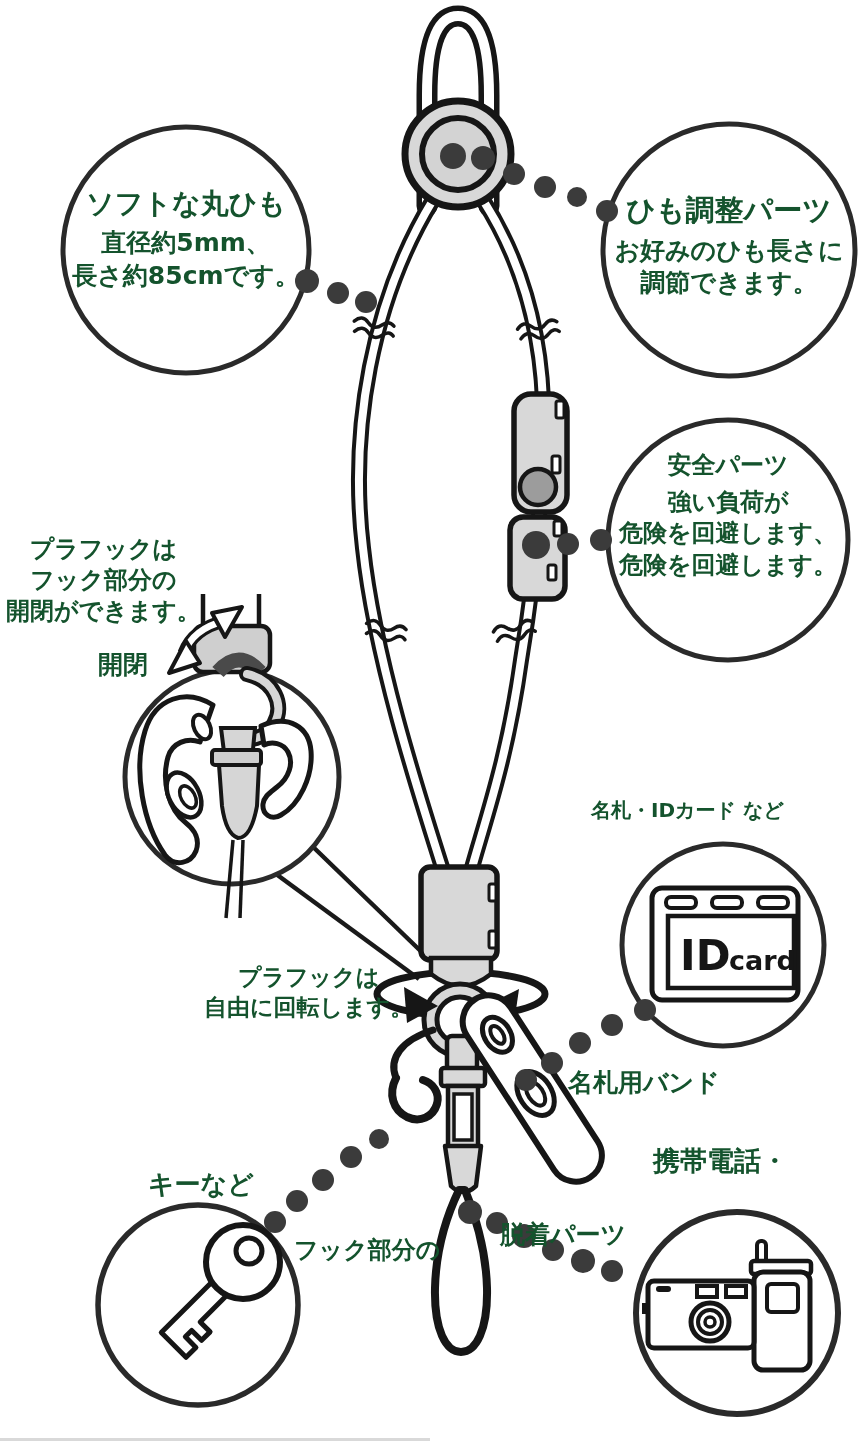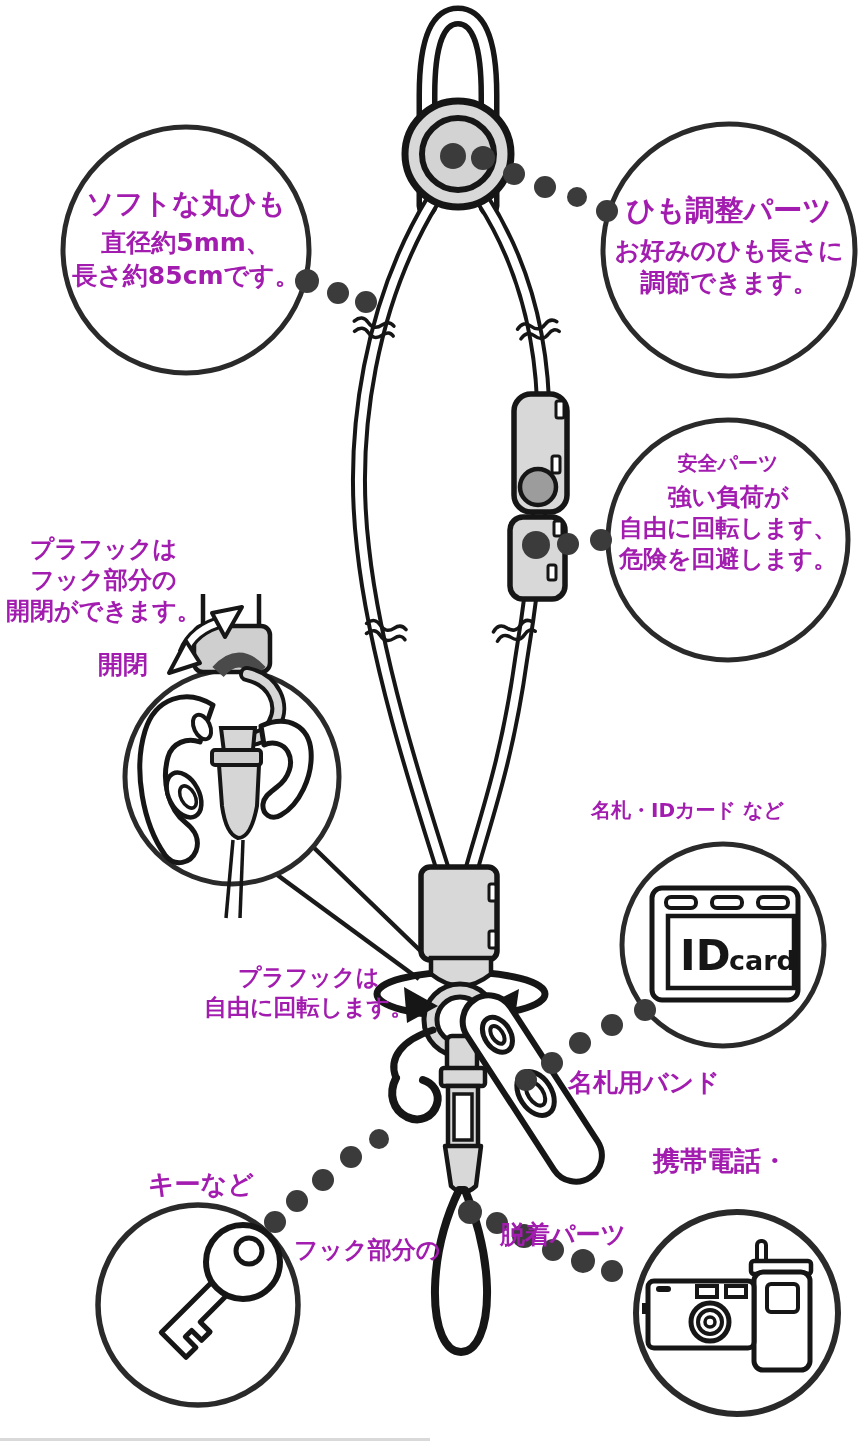--- a/index.html
+++ b/index.html
@@ -1,31 +1,31 @@
 <!DOCTYPE html>
 <html><head>
 <meta charset="utf-8">
 <style>
   html,body{margin:0;padding:0;background:#ffffff;}
   .stage{
     position:relative;width:861px;height:1447px;background:#ffffff;overflow:hidden;
     font-family:"DejaVu Sans","Liberation Sans",sans-serif;color:#101010;
   }
   .stage svg{position:absolute;left:0;top:0;}
-  .txt{position:absolute;font-weight:700;color:#a21caf;white-space:nowrap;}
+  .txt{position:absolute;font-weight:700;color:#14532d;white-space:nowrap;}
   .center{text-align:center;white-space:normal;}
   .bubble{line-height:1.3;}
   .bubble .t{font-weight:800;}
   .line{display:block;text-align:center;}
   .b-soft{left:64px;top:186px;width:244px;font-size:25px;}
   .b-soft .t{font-size:28px;margin-bottom:5px;}
   .b-adj{left:604px;top:192px;width:250px;font-size:25px;}
   .b-adj .t{font-size:29px;margin-bottom:5px;}
   .b-safe{left:608px;top:450px;width:240px;font-size:24px;line-height:1.3;}
-  .b-safe .t{font-size:20px;margin-bottom:6px;}
+  .b-safe .t{font-size:24px;margin-bottom:6px;}
   .n-hookopen{left:6px;top:534px;font-size:24px;line-height:1.3;font-weight:800;}
   .l-openclose{left:98px;top:648px;font-size:25px;font-weight:800;}
   .n-rotate{left:204px;top:962px;font-size:23px;line-height:1.32;font-weight:800;}
   .h-idcard{left:591px;top:797px;font-size:20px;font-weight:800;}
   .l-band{left:568px;top:1066px;font-size:25px;font-weight:800;}
   .h-keys{left:148px;top:1167px;font-size:26px;font-weight:800;}
   .l-keyhook{left:294px;top:1234px;font-size:24px;font-weight:800;}
   .h-phone{left:653px;top:1143px;font-size:27px;line-height:1.32;font-weight:800;}
   .l-detach{left:500px;top:1218px;font-size:25px;font-weight:800;}
   .idtext{font-weight:800;}
@@ -256,21 +256,21 @@
 
   <div class="txt center bubble b-adj">
     <div class="t">ひも調整パーツ</div>
     <span class="line">お好みのひも長さに</span>
     <span class="line">調節できます。</span>
   </div>
 
   <div class="txt center bubble b-safe">
     <div class="t">安全パーツ</div>
     <span class="line">強い負荷が</span>
-    <span class="line">自由に回転します、</span>
+    <span class="line">危険を回避します、</span>
     <span class="line">危険を回避します。</span>
   </div>
 
   <div class="txt n-hookopen">
     <span class="line">プラフックは</span>
     <span class="line">フック部分の</span>
     <span class="line">開閉ができます。</span>
   </div>
 
   <div class="txt l-openclose">開閉</div>

